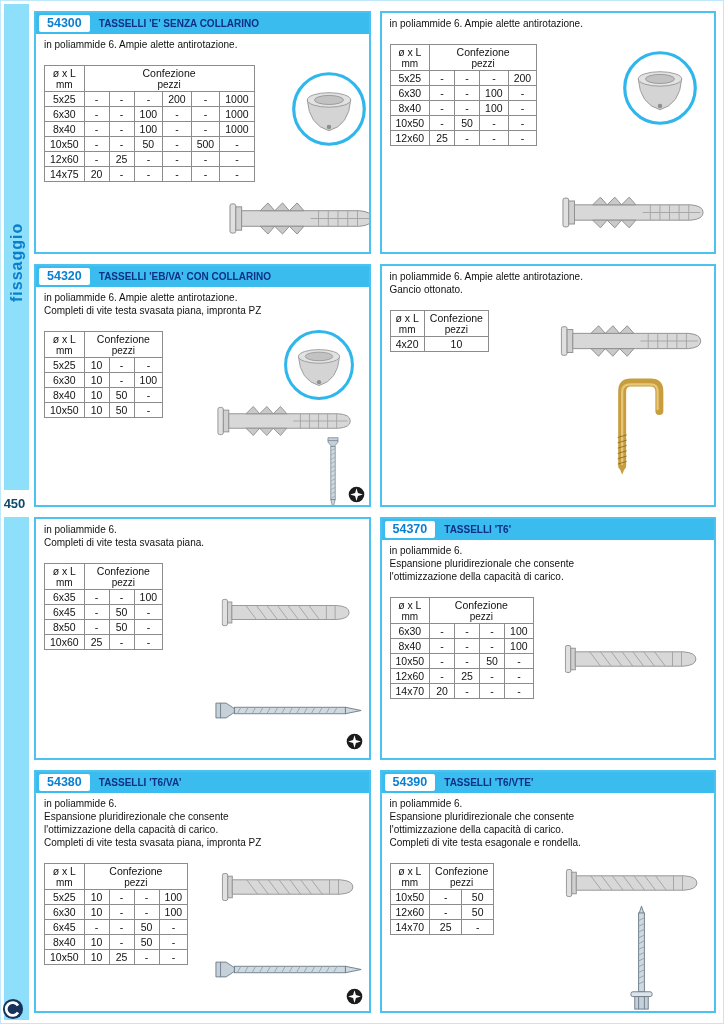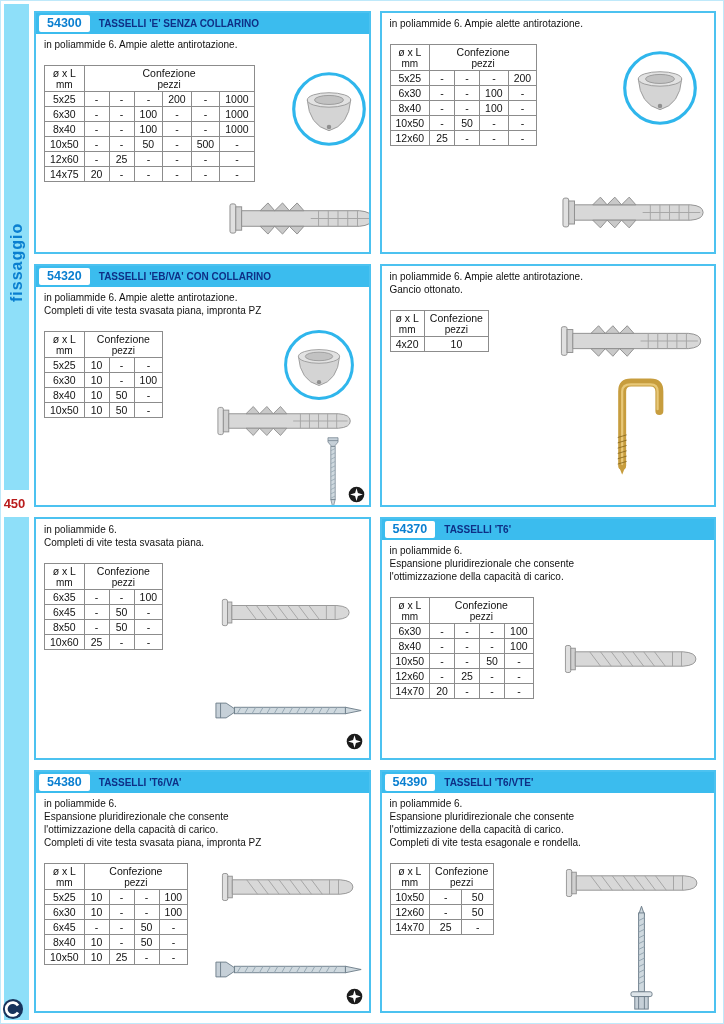--- a/index.html
+++ b/index.html
@@ -7,21 +7,21 @@
   .page { position:relative; width:724px; height:1024px; background:#fff; overflow:hidden; border:1px solid #bfe9fa; }
 
   
   .strip { position:absolute; left:3px; top:3px; bottom:3px; width:25px; background:#8edff9; }
   .cat-label { position:absolute; left:0; top:168px; width:25px; height:180px;
     writing-mode:vertical-rl; transform:rotate(180deg);
     display:flex; align-items:center; justify-content:center;
     color:#0a7fd0; font-weight:bold; font-size:16px; letter-spacing:1px; }
   .page-badge { position:absolute; left:-1px; top:489px; width:29px; background:#ffffff;
     border-top:2px solid #ffffff; border-bottom:2px solid #ffffff;
-    color:#b91c1c; font-weight:bold; font-size:13px; text-align:center; padding:4px 0; }
+    color:#0c4a6e; font-weight:bold; font-size:13px; text-align:center; padding:4px 0; }
   .logo { position:absolute; left:1px; bottom:3px; width:22px; height:22px; }
 
   
   .grid { position:absolute; left:33px; top:10px; right:7px; bottom:10px;
     display:grid; grid-template-columns:1fr 1fr; grid-template-rows:repeat(4,1fr); gap:10px 9px; }
   .panel { border:2px solid #4cc2f0; background:#fff; display:flex; flex-direction:column; overflow:hidden; }
   .panel-head { background:#3bbcee; display:flex; align-items:center; gap:9px; padding:2px 3px; min-height:21px; }
   .code { background:#fff; color:#0a7fd0; font-weight:bold; font-size:12.5px; padding:1px 8px; border-radius:2px; line-height:1.2; }
   .title { color:#0e2f86; font-weight:bold; font-size:10px; white-space:nowrap; }
   .panel-body { flex:1; display:flex; flex-direction:column; padding:4px 6px 4px 8px; }

